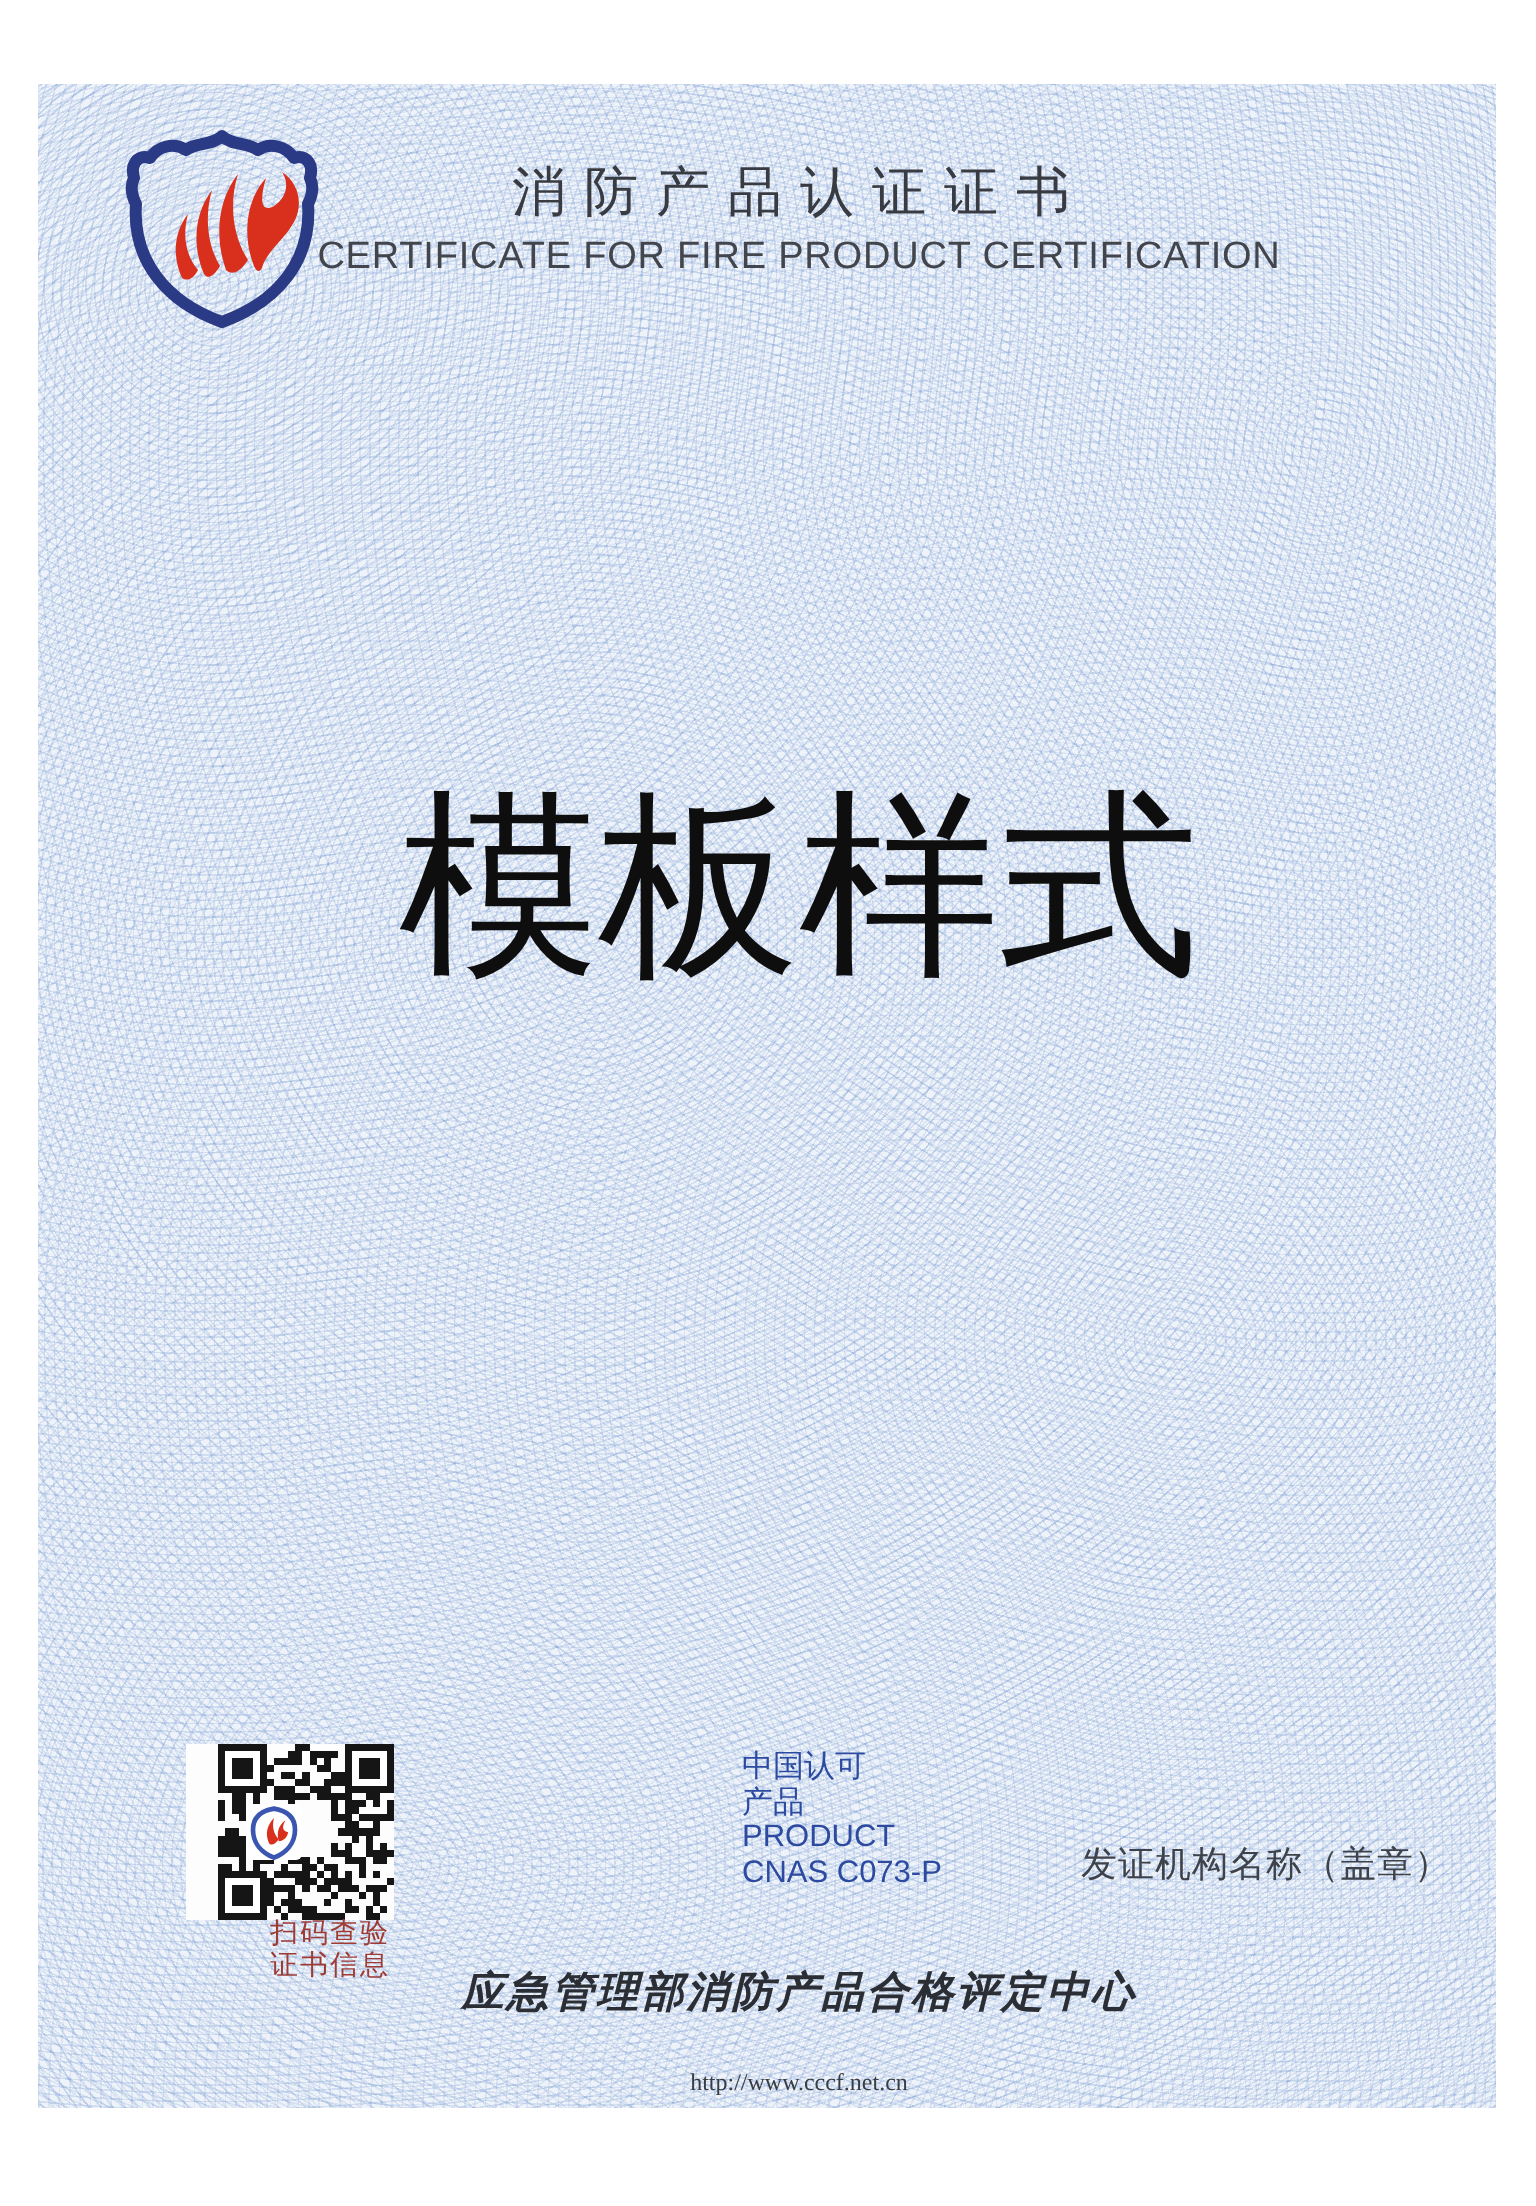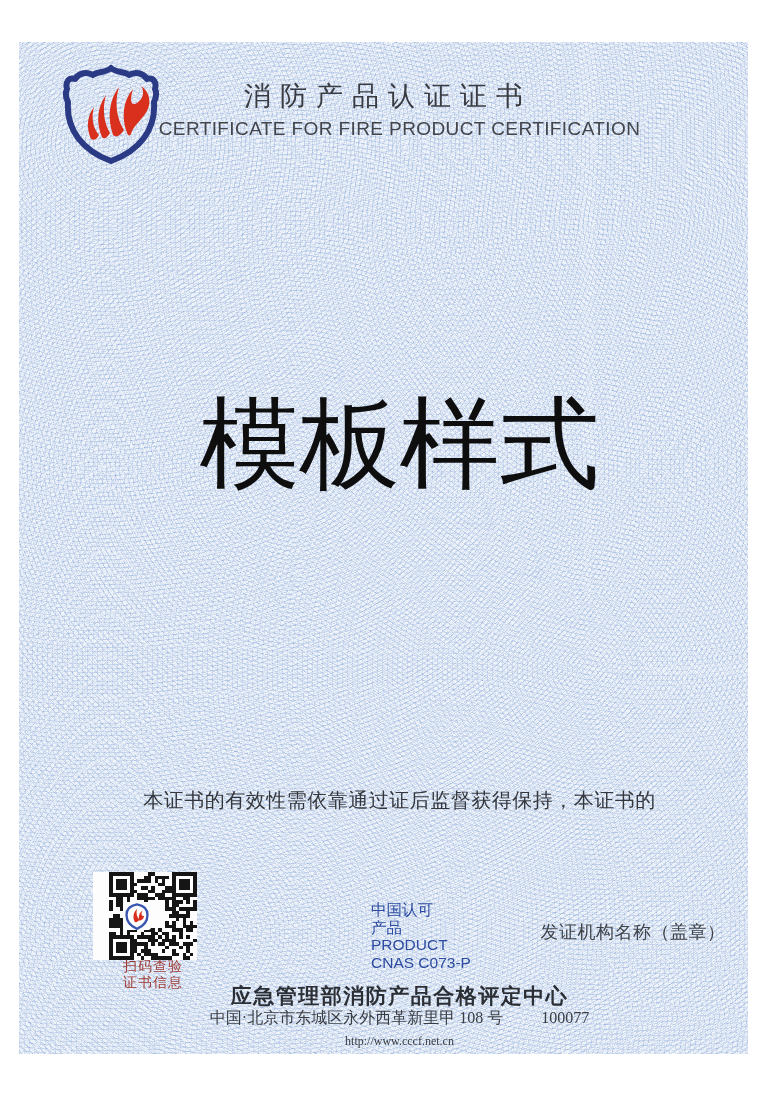--- a/index.html
+++ b/index.html
@@ -14,33 +14,33 @@
       repeating-radial-gradient(circle at 12% 10%, rgba(96,136,200,.20) 0 .8px, transparent .8px 4.2px),
       repeating-radial-gradient(circle at 88% 18%, rgba(96,136,200,.17) 0 .8px, transparent .8px 4.8px),
       repeating-radial-gradient(circle at 38% 42%, rgba(96,136,200,.17) 0 .8px, transparent .8px 4.4px),
       repeating-radial-gradient(circle at 78% 62%, rgba(96,136,200,.15) 0 .8px, transparent .8px 5px),
       repeating-radial-gradient(circle at 25% 88%, rgba(96,136,200,.15) 0 .8px, transparent .8px 4.6px),
       repeating-radial-gradient(circle at 60% 100%, rgba(96,136,200,.13) 0 .8px, transparent .8px 5.2px);
   }
   .abs{position:absolute;padding-left:16px;}
   .centered{left:0;width:100%;text-align:center;}
   .logo-box{left:26px;top:20px;width:100px;height:104px;}
-  .title-cn{top:36px;font-size:27px;font-weight:500;color:#393b42;letter-spacing:9px;padding-left:9px;box-sizing:border-box;}
+  .title-cn{top:36px;font-size:27px;font-weight:500;color:#393b42;letter-spacing:9px;padding-left:9px;box-sizing:border-box;margin-left:12px;}
   .title-en{top:76px;font-size:19px;color:#43454c;letter-spacing:.4px;}
   .watermark{top:346px;font-size:100px;font-weight:500;color:#0e0e0e;white-space:nowrap;line-height:1.1;}
   .notice{top:744px;font-size:20px;line-height:29px;color:#33363c;letter-spacing:.5px;}
   .qr-box{left:74px;top:830px;width:88px;height:88px;background:#fdfdfd;}
   .qr-box svg{display:block;width:88px;height:88px;}
   .qr-center{position:absolute;left:30px;top:30px;width:28px;height:28px;background:#ffffff;border-radius:3px;display:flex;align-items:center;justify-content:center;}
-  .qr-caption{left:60px;top:916px;width:116px;text-align:center;font-size:14px;line-height:16px;font-weight:500;letter-spacing:1px;}
+  .qr-caption{left:72px;top:916px;width:116px;text-align:center;font-size:14px;line-height:16px;font-weight:500;letter-spacing:1px;}
   .cnas-logo{left:198px;top:824px;width:110px;height:84px;}
   .cnas-text{left:336px;top:833px;line-height:17.5px;font-size:15.5px;font-weight:500;white-space:nowrap;}
   .cnas-text .cn{font-family:"Liberation Serif","DejaVu Serif",serif;}
   .issuer{left:486px;top:878px;width:224px;text-align:center;font-size:18px;color:#3e424a;letter-spacing:.5px;font-family:"Liberation Serif","DejaVu Serif",serif;}
-  .footer-org{top:940px;font-size:21px;font-weight:bold;color:#2b2f35;letter-spacing:1.5px;font-family:"Liberation Serif","DejaVu Serif",serif;}
+  .footer-org{top:940px;font-size:21px;font-weight:bold;color:#2b2f35;letter-spacing:1.5px;font-family:"Liberation Serif","DejaVu Serif",serif;font-style:italic;}
   .footer-address{top:966px;font-size:16px;line-height:20px;color:#383c43;font-family:"Liberation Serif","DejaVu Serif",serif;}
   .footer-address .post{margin-left:38px;}
   .footer-url{top:989px;font-size:12px;line-height:20px;color:#383c43;font-family:"Liberation Serif","DejaVu Serif",serif;}
 </style>
 </head>
 <body>
 
 <div class="paper">
 
   <div class="abs logo-box">
@@ -55,21 +55,20 @@
                C81,58 72,64 70,72 C68,75 67,73 66,71 Z" fill="#d8301d"></path>
     </svg>
   </div>
 
   <div class="abs centered title-cn">消防产品认证证书</div>
   <div class="abs centered title-en">CERTIFICATE FOR FIRE PRODUCT CERTIFICATION</div>
 
   <div class="abs centered watermark">模板样式</div>
 
   <div class="abs centered notice">
-    <div>本证书的有效性需依靠通过证后监督获得保持，本证书的</div>
   </div>
 
   <div class="abs qr-box">
     <svg id="qr-code-svg" viewBox="0 0 100 100">
         <g fill="#151515" shape-rendering="crispEdges">
           <rect x="44" y="0" width="4" height="4"></rect>
           <rect x="48" y="0" width="4" height="4"></rect>
           <rect x="40" y="4" width="4" height="4"></rect>
           <rect x="44" y="4" width="4" height="4"></rect>
           <rect x="52" y="4" width="4" height="4"></rect>
@@ -297,28 +296,25 @@
         <path d="M10,17 C8,13 9,9 12,6 C11,10 12,13 14,15 C13,17 11,18 10,17 Z" fill="#d8301d"></path>
         <path d="M14,16 C13,12 14,9 17,7 C15,10 16,12 18,12 C18,14 16,16 14,16 Z" fill="#d8301d"></path>
       </svg>
     </div>
   </div>
   <div class="abs qr-caption" style="color:#9e3b35;">
     <div>扫码查验</div>
     <div>证书信息</div>
   </div>
 
-  <div class="abs cnas-text" style="color:#2b4aa0;margin-top:26px;">
+  <div class="abs cnas-text" style="color:#2b4aa0;">
     <div class="cn">中国认可</div>
     <div class="cn">产品</div>
     <div>PRODUCT</div>
     <div>CNAS C073-P</div>
   </div>
 
   <div class="abs issuer">发证机构名称（盖章）</div>
 
   <div class="abs centered footer-org">应急管理部消防产品合格评定中心</div>
-  <div class="abs centered footer-address">
-    <span>中国·北京市东城区永外西革新里甲 108 号</span><span class="post">100077</span>
-  </div>
   <div class="abs centered footer-url">http://www.cccf.net.cn</div>
 
 </div>
 
 </body></html>

